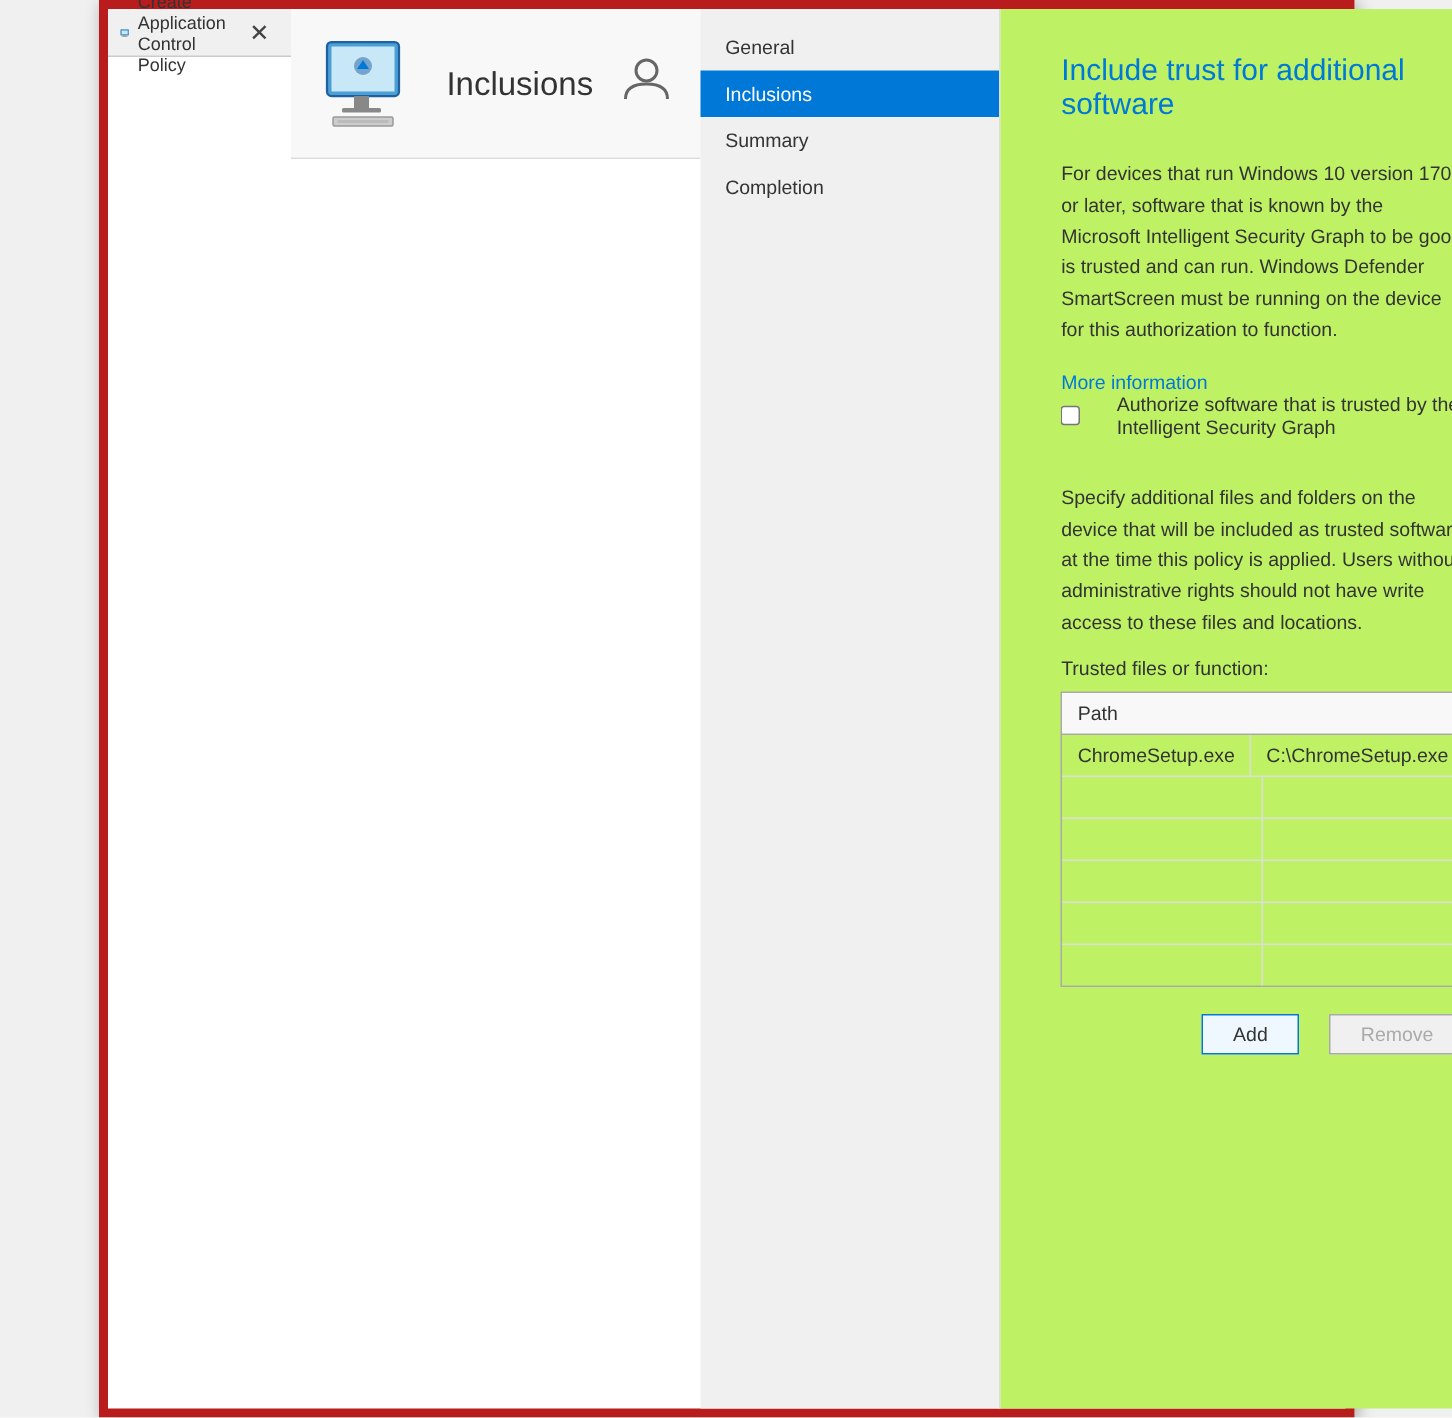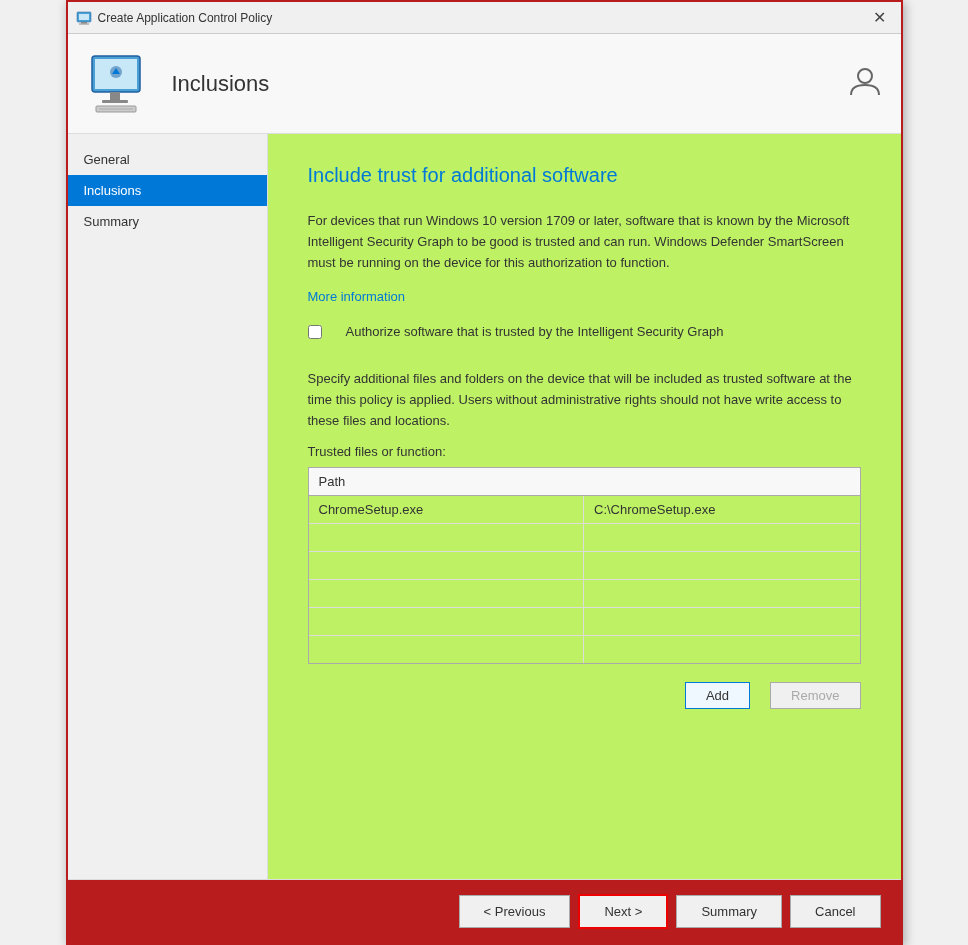--- a/index.html
+++ b/index.html
@@ -9,24 +9,24 @@
       background: #f0f0f0;
       display: flex;
       justify-content: center;
       align-items: center;
       min-height: 100vh;
     }
     .window {
       width: 837px;
       min-height: 945px;
       background: #fff;
-      border: 2px solid #b91c1c;
+      border: 6px solid #b91c1c;
       box-shadow: 2px 2px 10px rgba(0,0,0,0.3);
       display: flex;
-      flex-direction: column;
+      flex-direction: row;
     }
     .title-bar {
       background: #f0f0f0;
       border-bottom: 1px solid #ccc;
       height: 32px;
       display: flex;
       align-items: center;
       padding: 0 8px;
       justify-content: space-between;
     }
@@ -111,21 +111,20 @@
       line-height: 1.6;
       margin-bottom: 16px;
       max-width: 700px;
     }
 
     .more-info-link {
       color: #0078d7;
       text-decoration: none;
       cursor: pointer;
       display: inline-block;
-      margin-bottom: 20px;
     }
 
     .checkbox-row {
       display: flex;
       align-items: center;
       gap: 24px;
       margin-bottom: 30px;
     }
     .checkbox-row input[type="checkbox"] {
       width: 14px;
@@ -286,20 +285,23 @@
     <div class="sidebar">
       <div class="sidebar-item">
         <span>General</span>
       </div>
       <div class="sidebar-item active">
         <span>Inclusions</span>
       </div>
       <div class="sidebar-item">
         <span>Summary</span>
       </div>
+      <div class="sidebar-item">
+        <span>Completion</span>
+      </div>
     </div>
 
     <div class="main-content">
 
       <div class="section-title">Include trust for additional software</div>
 
       <p class="description-text">For devices that run Windows 10 version 1709 or later, software that is known by the Microsoft Intelligent Security Graph to be good is trusted and can run. Windows Defender SmartScreen must be running on the device for this authorization to function.</p>
 
       <a class="more-info-link" href="#">More information</a>
 

